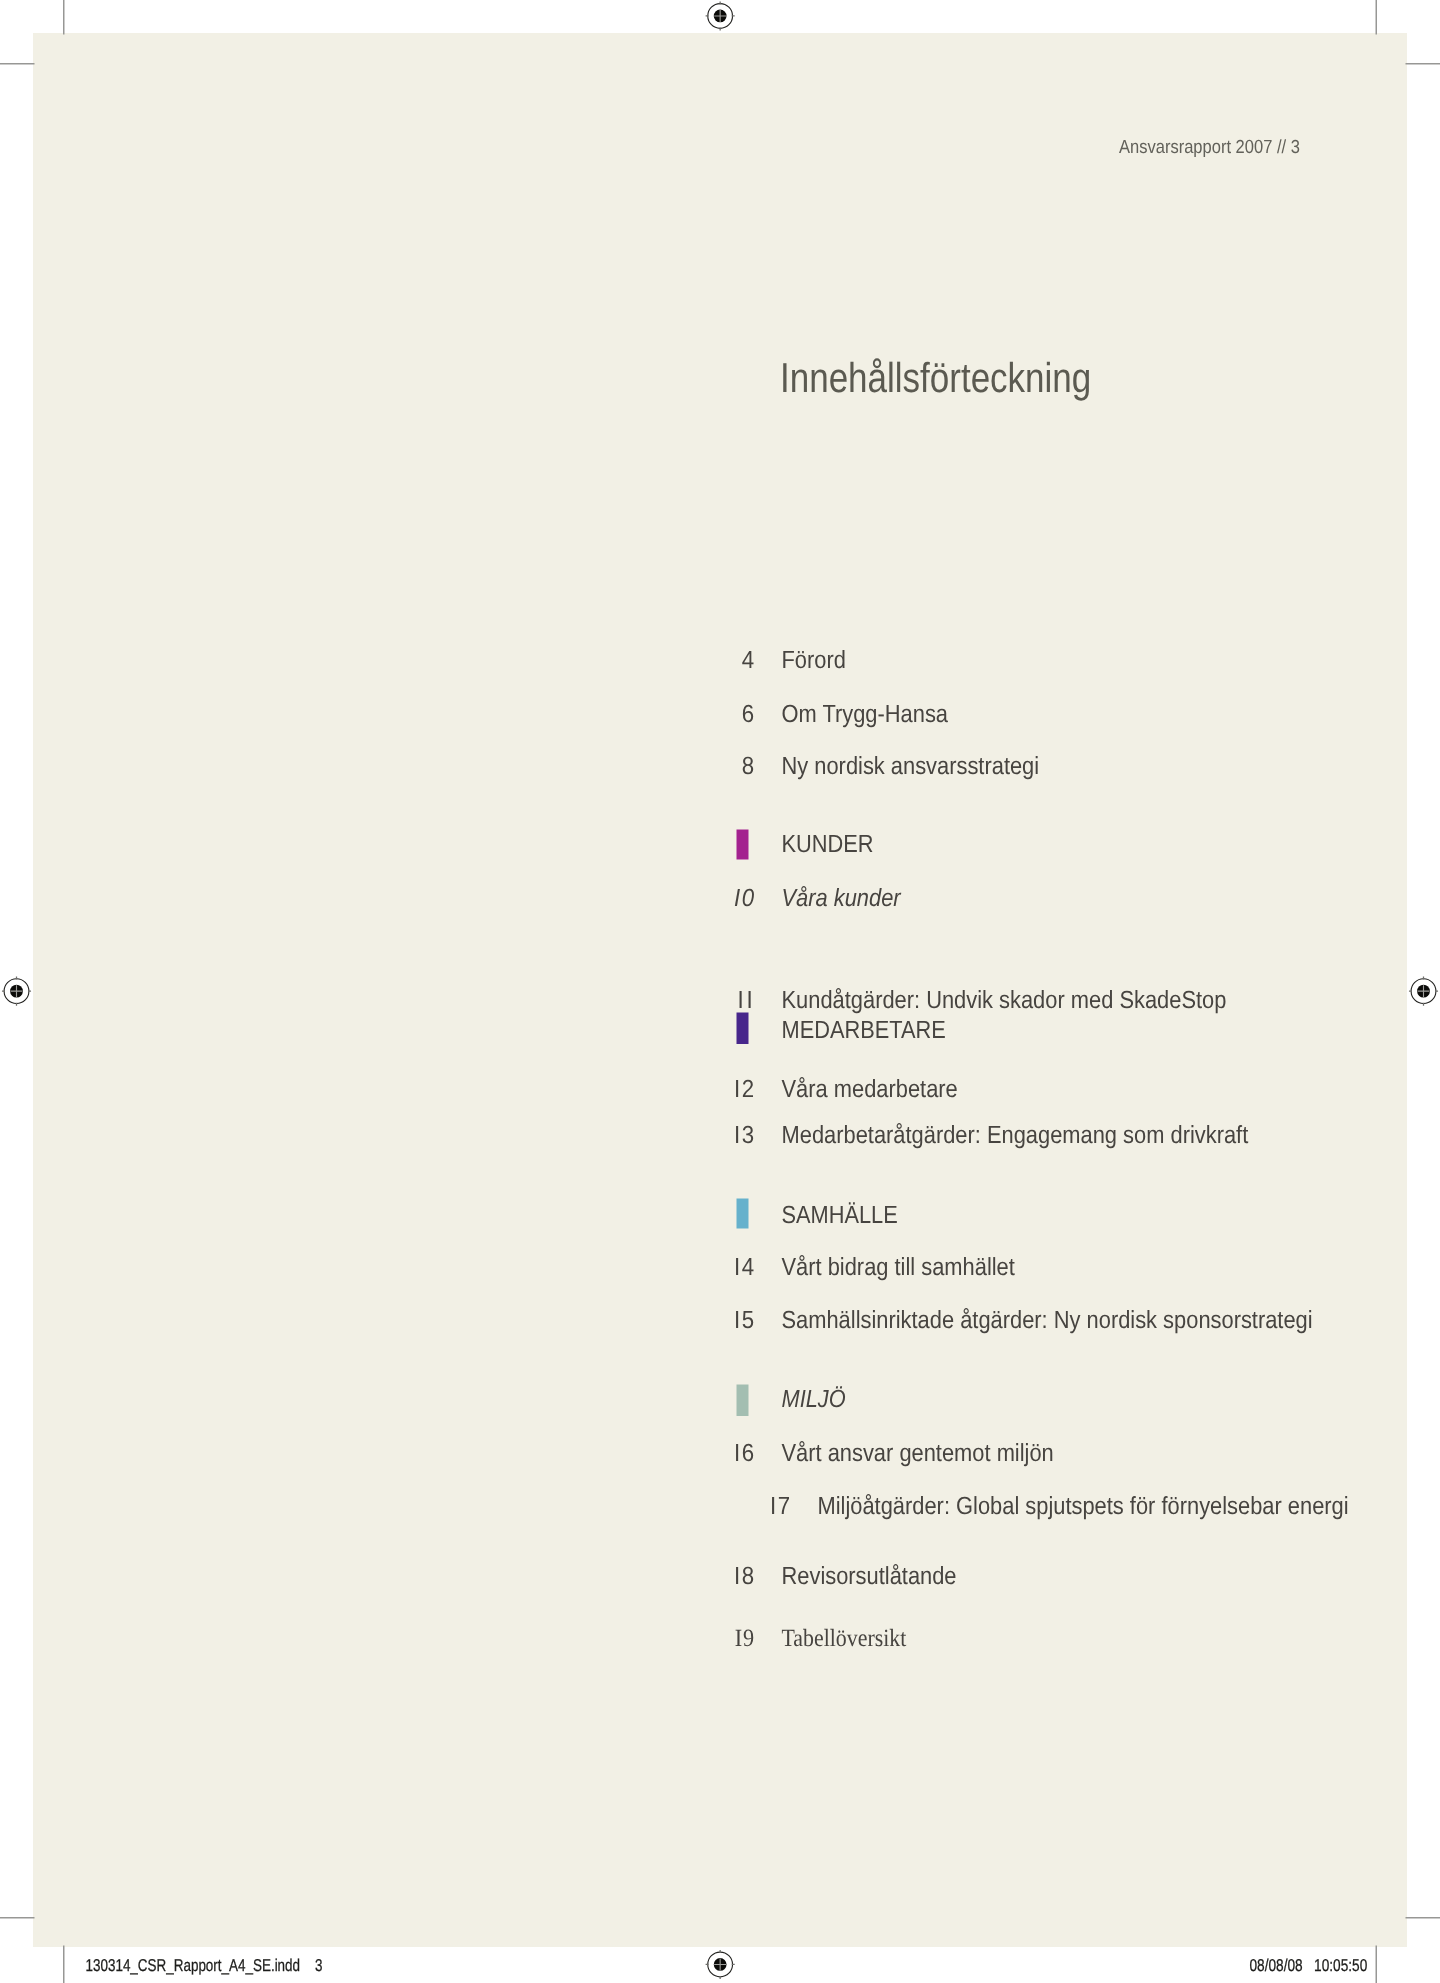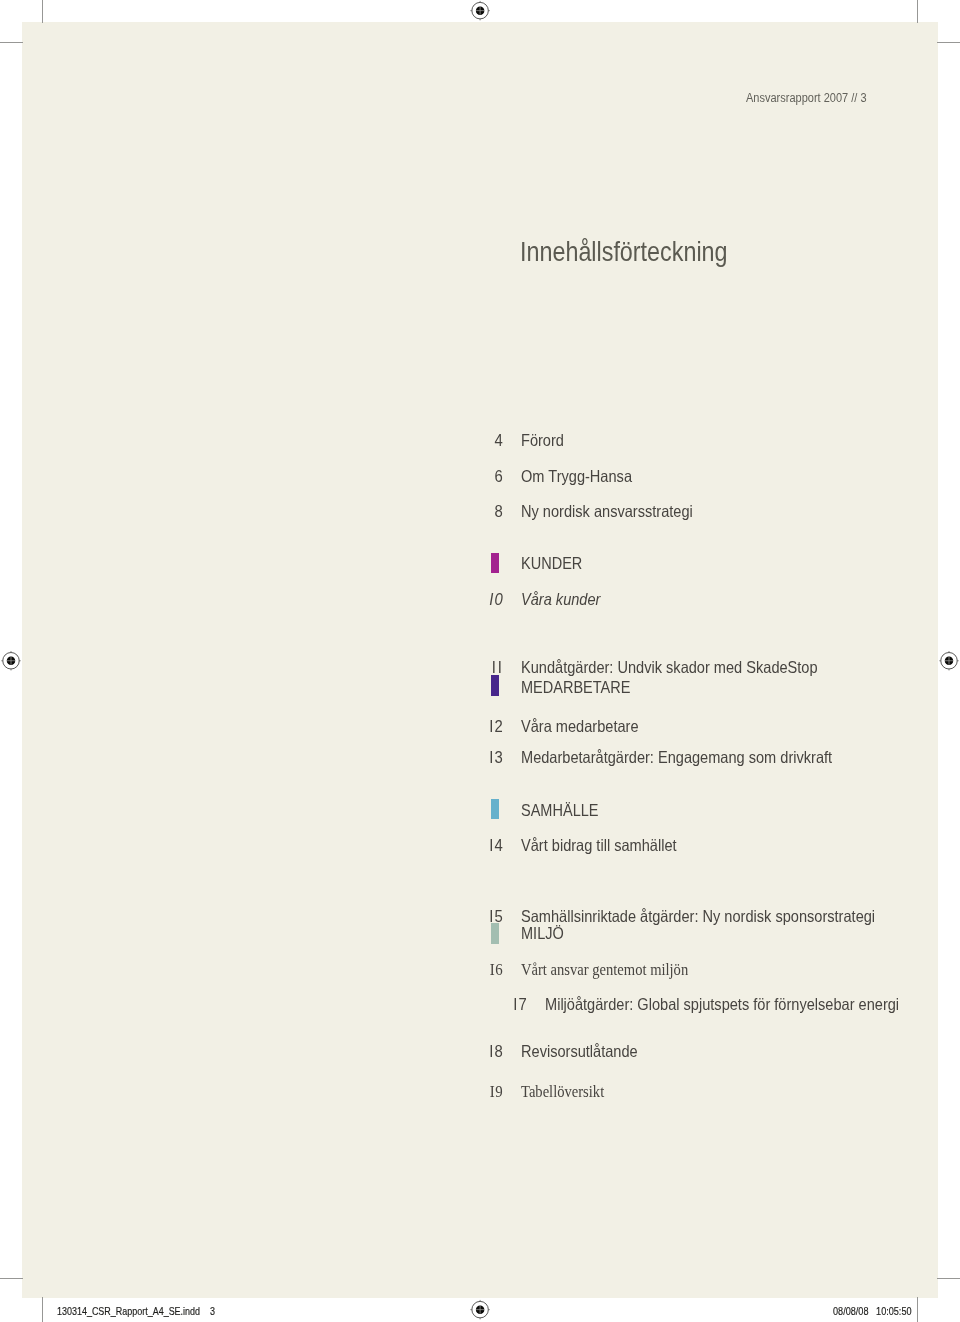--- a/index.html
+++ b/index.html
@@ -143,29 +143,29 @@
       <span class="lbl">Medarbetaråtgärder: Engagemang som drivkraft</span>
     </div>
     <div class="row sect" style="top: 800.8px;">
       <span class="swatch" style="background: rgb(102, 177, 204); top: -1.8px; height: 20.3px;"></span>
       <span class="lbl">SAMHÄLLE</span>
     </div>
     <div class="row" style="top: 836.3px;">
       <span class="num"><span class="one">I</span>4</span>
       <span class="lbl">Vårt bidrag till samhället</span>
     </div>
-    <div class="row" style="top: 871px; margin-top: 36px;">
+    <div class="row" style="top: 871px;">
       <span class="num"><span class="one">I</span>5</span>
       <span class="lbl">Samhällsinriktade åtgärder: Ny nordisk sponsorstrategi</span>
     </div>
-    <div class="row sect" style="top: 924.3px;">
+    <div class="row sect" style="top: 924.3px; font-style: italic;">
       <span class="swatch" style="background: rgb(163, 190, 177); top: -1.8px; height: 21.2px;"></span>
       <span class="lbl">MILJÖ</span>
     </div>
-    <div class="row" style="top: 959.6px; font-family: Liberation Serif, serif;">
+    <div class="row" style="top: 959.6px;">
       <span class="num"><span class="one">I</span>6</span>
       <span class="lbl">Vårt ansvar gentemot miljön</span>
     </div>
     <div class="row" style="top: 994.8px; margin-left: 24px;">
       <span class="num"><span class="one">I</span>7</span>
       <span class="lbl">Miljöåtgärder: Global spjutspets för förnyelsebar energi</span>
     </div>
     <div class="row" style="top: 1042px;">
       <span class="num"><span class="one">I</span>8</span>
       <span class="lbl">Revisorsutlåtande</span>

